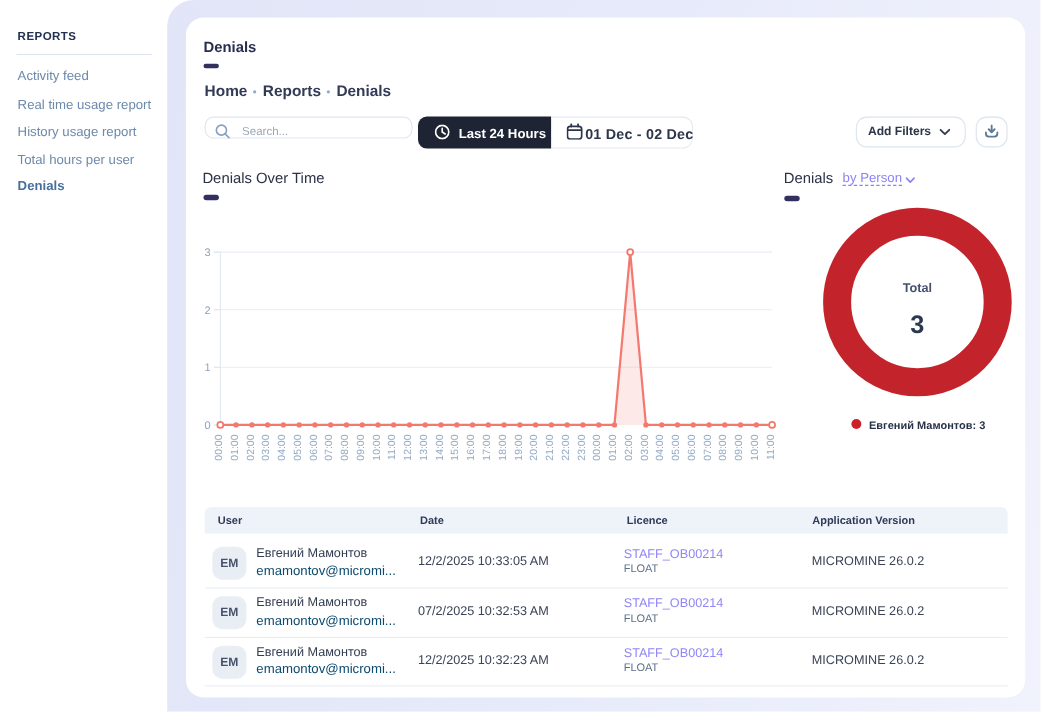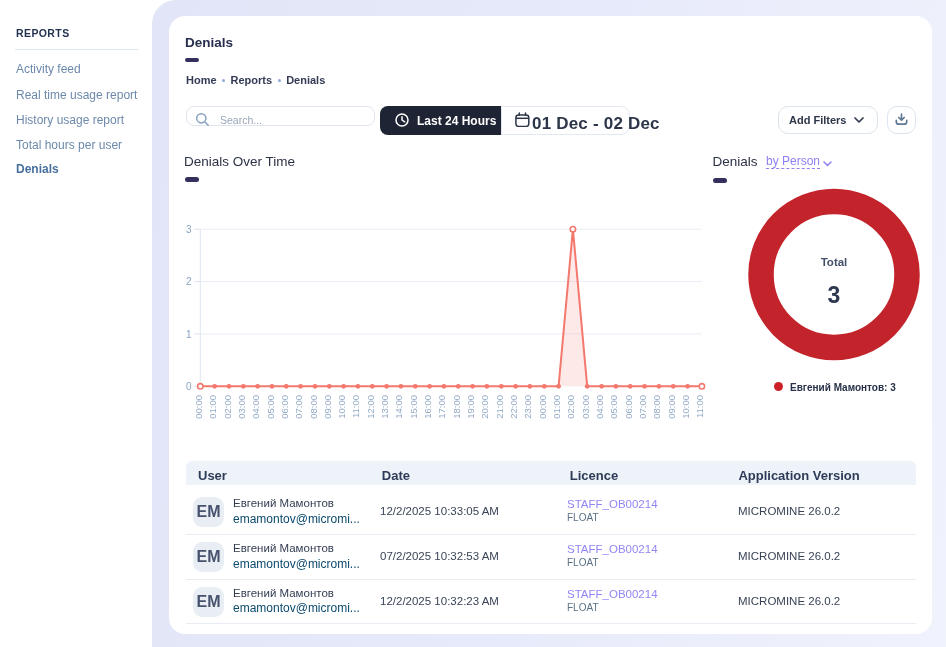--- a/index.html
+++ b/index.html
@@ -6,36 +6,36 @@
 body { font-family:"Liberation Sans",sans-serif; background:#ffffff; position:relative; }
 .main { position:absolute; left:152px; top:0; width:794px; height:647px;
   background:linear-gradient(100deg,#e1e5f7 0%,#e7eafa 50%,#f0f2fc 100%);
   border-top-left-radius:24px; }
 .card { position:absolute; left:169px; top:16px; width:763px; height:618px; background:#fff; border-radius:16px; }
 .bar { position:absolute; width:14px; height:4.5px; border-radius:2.5px; background:#332f5f; }
 .side-h { position:absolute; left:16px; top:27px; font-size:10.5px; font-weight:700; letter-spacing:0.4px; color:#233150; }
 .side-div { position:absolute; left:15px; top:49px; width:123px; height:1px; background:#dce4ef; }
 .slink { position:absolute; left:16px; font-size:12px; color:#6c89ab; }
 .h1 { position:absolute; left:185px; top:35px; font-size:13.5px; font-weight:700; color:#272e4e; }
-.crumb { position:absolute; left:186px; top:73.5px; font-size:11px; font-weight:600; color:#333a56; }
+.crumb { position:absolute; left:186px; top:73.5px; font-size:14px; font-weight:600; color:#333a56; }
 .crumb .dot { display:inline-block; width:3px; height:3px; border-radius:50%; background:#8fa8d9; vertical-align:2px; margin:0 5.5px; }
 .search { position:absolute; left:186px; top:106px; width:189px; height:20px; border:1px solid #dfe5ee; border-radius:8px;text-align:center; }
 .search span { position:absolute; left:33px; top:7px; font-size:10.5px; color:#9aa7b8; }
 .btn-dark { position:absolute; left:380px; top:106px; width:121px; height:28.5px; background:#1e2433; border-radius:8px 0 0 8px; }
 .btn-dark span { position:absolute; left:37px; top:8px; font-size:12px; font-weight:600; color:#fff; }
 .btn-date { position:absolute; left:501px; top:106px; width:129px; height:28.5px; background:#fff; border:1px solid #e3e9f2; border-radius:0 9px 9px 0; }
 .btn-filters { position:absolute; left:778px; top:105.5px; width:100px; height:28.5px; border:1px solid #dce4ee; border-radius:10px; }
 .btn-filters span { position:absolute; left:10px; top:7.5px; font-size:11px; font-weight:600; color:#2c3648; }
 .btn-dl { position:absolute; left:887px; top:105.5px; width:28.5px; height:28.5px; border:1px solid #dce4ee; border-radius:10px; }
 .sec { position:absolute; font-size:13.5px; font-weight:400; color:#2b3245; }
 .byp { position:absolute; left:766px; top:153.5px; font-size:12px; font-weight:400; color:#8d81f4; border-bottom:1px dashed #8d81f4; }
 .thead { position:absolute; left:186px; top:461px; width:730px; height:24px; background:#eef2f9; border-radius:6px 6px 0 0; }
-.thead span { position:absolute; top:6.5px; font-size:13px; font-weight:600; color:#2e3b58; }
+.thead span { position:absolute; top:6.5px; font-size:10px; font-weight:600; color:#2e3b58; }
 .av { position:absolute; left:193px; width:31px; height:30px; border-radius:9px; background:#e9edf4; color:#47536e;
-     font-size:16px; font-weight:700; text-align:center; line-height:30px; }
+     font-size:11px; font-weight:700; text-align:center; line-height:30px; }
 .nm { font-size:11.5px; color:#333d52; }
 .em { font-size:12px; color:#0c4a6e; margin-top:2.5px; }
 .dt { position:absolute; left:380px; font-size:11.5px; color:#3a4456; }
 .lic { font-size:11.5px; color:#9186f5; }
 .fl { font-size:10px; color:#5b7186; margin-top:2px; }
 .ver { position:absolute; left:738px; font-size:11.5px; color:#3a4456; }
 .total-lab { position:absolute; left:784px; top:256px; width:100px; text-align:center; font-size:11.5px; font-weight:600; color:#44516c; }
 .total-num { position:absolute; left:784px; top:282px; width:100px; text-align:center; font-size:23px; font-weight:600; color:#2c3850; }
 .legend { position:absolute; left:774px; top:377px; }
 .legend i { display:inline-block; width:9px; height:9px; border-radius:50%; background:#cc2128; vertical-align:0.5px; }
@@ -65,21 +65,21 @@
     <line x1="9.7" y1="9.7" x2="13.2" y2="13.2" stroke="#85a0c0" stroke-width="1.5" stroke-linecap="round"></line>
   </svg>
 <div class="btn-dark">
     <span>Last 24 Hours</span>
   </div>
 <svg width="14" height="14" viewBox="0 0 14 14" style="position:absolute;left:395px;top:112.8px">
     <circle cx="7" cy="7" r="6" fill="none" stroke="#fff" stroke-width="1.5"></circle>
     <path d="M7 3.7 V7 L9.7 8.8" fill="none" stroke="#fff" stroke-width="1.5" stroke-linecap="round" stroke-linejoin="round"></path>
   </svg>
 <div class="btn-date"></div>
-<span style="position:absolute;left:532px;top:114px;font-size:17px;letter-spacing:0.2px;font-weight:600;color:#2c3648">01 Dec - 02 Dec</span>
+<span style="position:absolute;left:532px;top:114px;font-size:13px;letter-spacing:0.2px;font-weight:600;color:#2c3648">01 Dec - 02 Dec</span>
 <svg width="15" height="15" viewBox="0 0 15 15" style="position:absolute;left:515px;top:111.5px">
     <rect x="0.9" y="2.9" width="12.9" height="11.5" rx="2.6" fill="none" stroke="#2b3547" stroke-width="1.5"></rect>
     <line x1="0.9" y1="6.3" x2="13.8" y2="6.3" stroke="#2b3547" stroke-width="1.5"></line>
     <line x1="4.3" y1="0.9" x2="4.3" y2="3.2" stroke="#2b3547" stroke-width="1.5" stroke-linecap="round"></line>
     <line x1="10.5" y1="0.9" x2="10.5" y2="3.2" stroke="#2b3547" stroke-width="1.5" stroke-linecap="round"></line>
   </svg>
 <div class="btn-filters">
     <span>Add Filters</span>
   </div>
 <svg width="10" height="6" viewBox="0 0 10 6" style="position:absolute;left:854px;top:117px">

